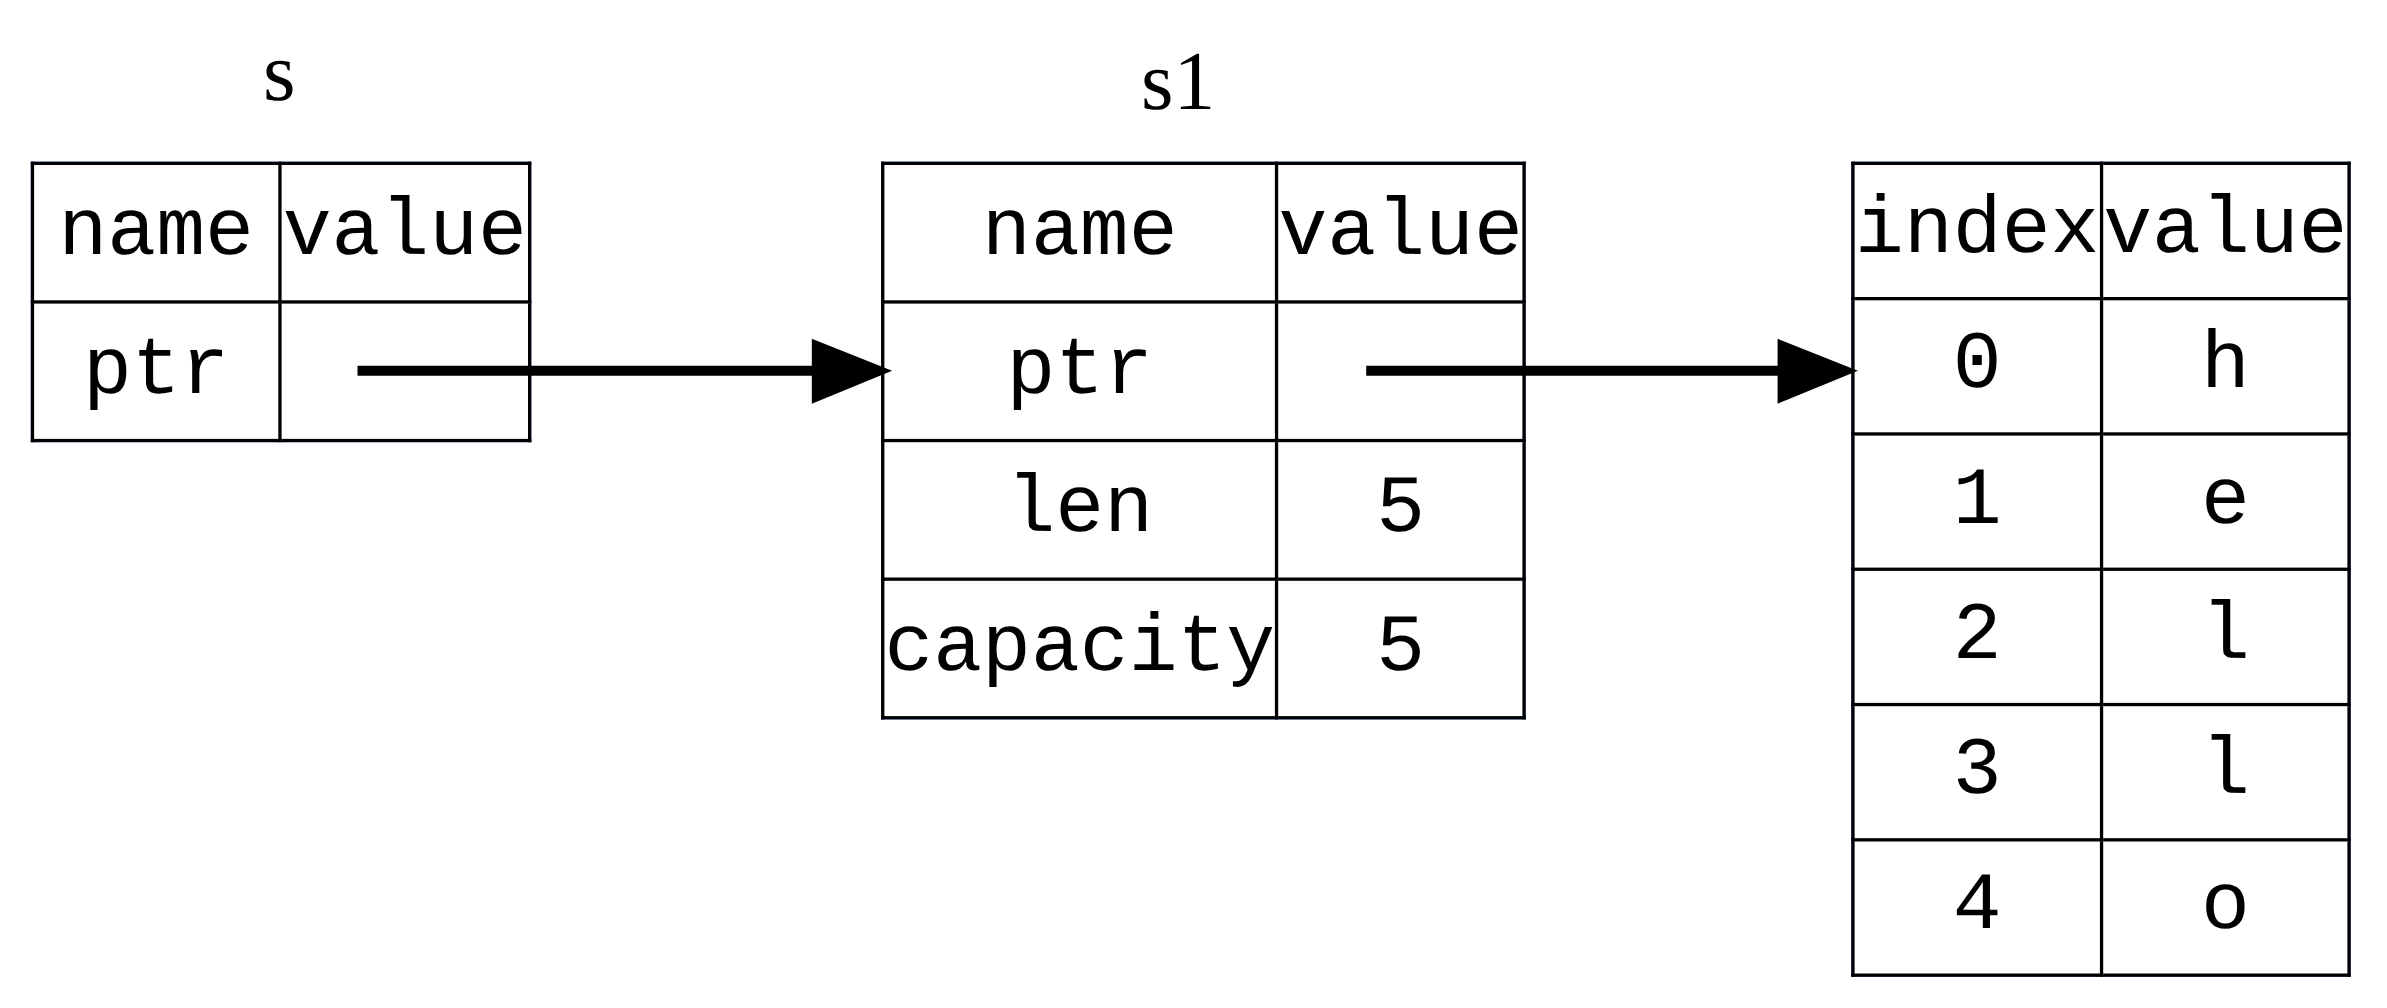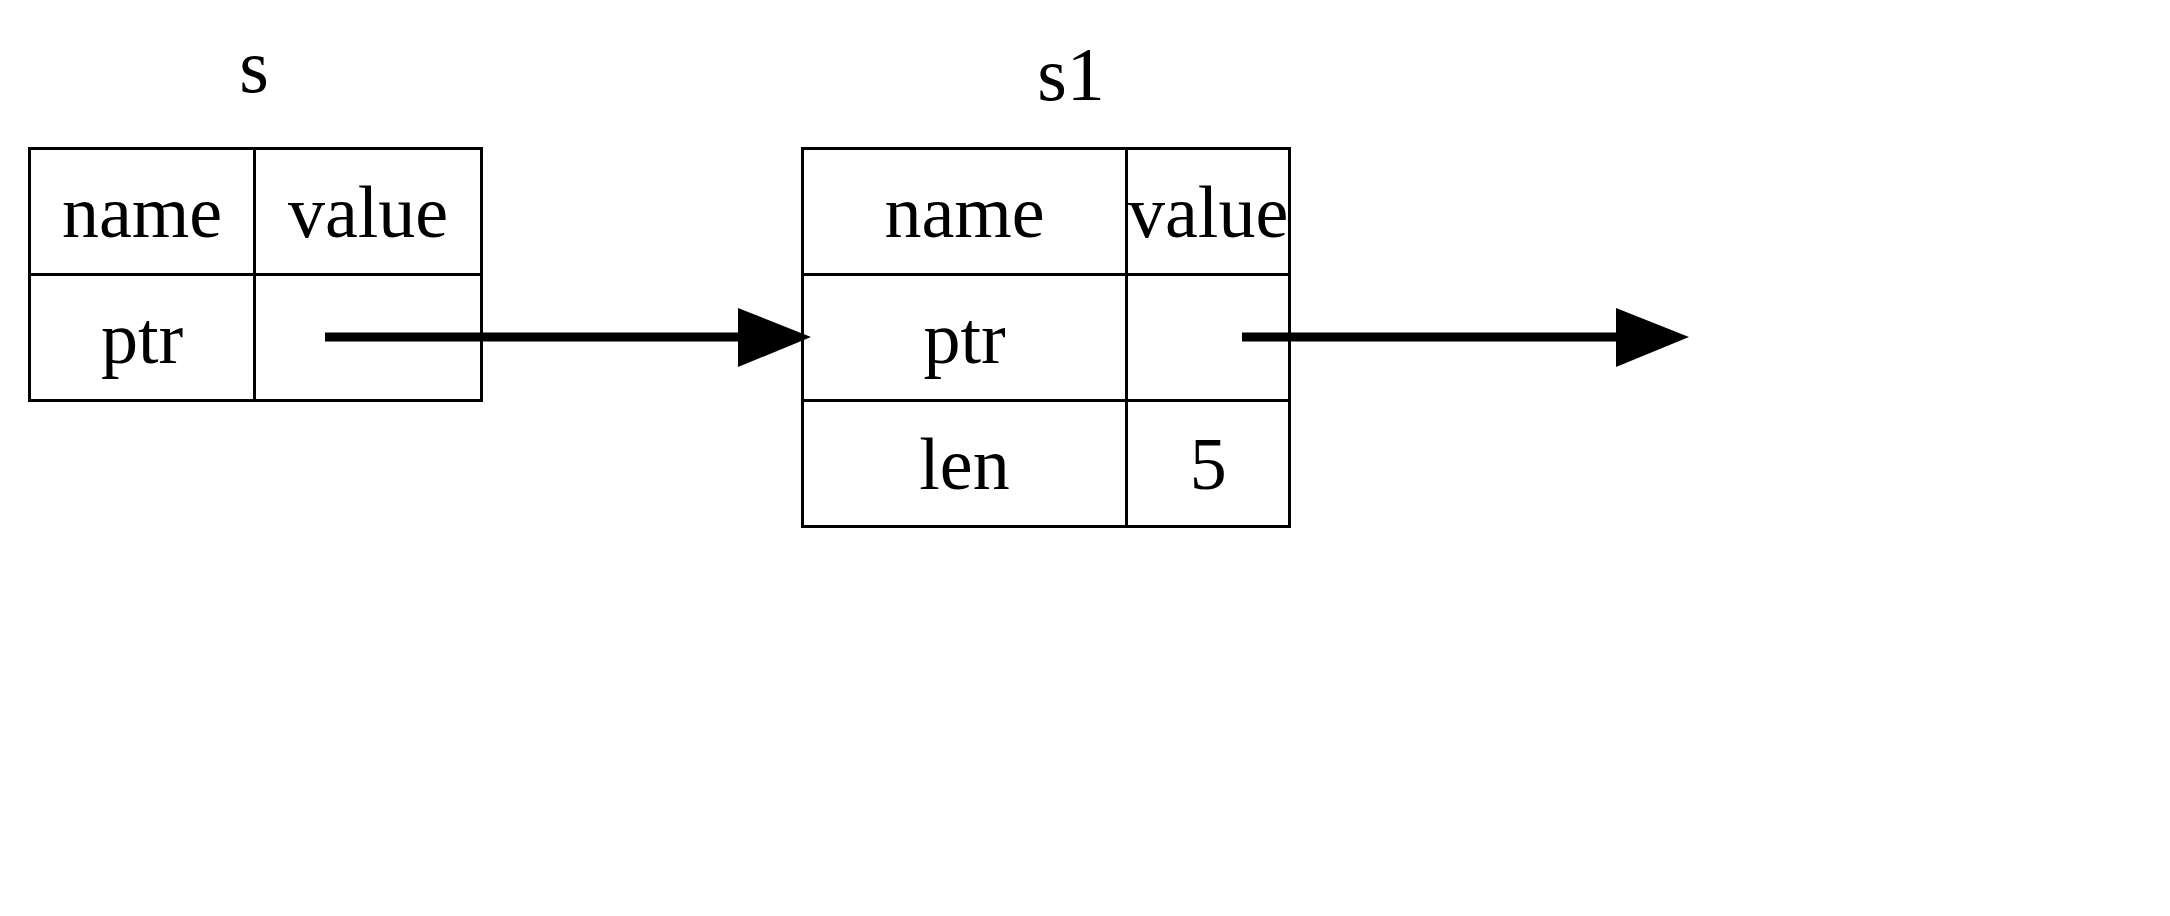--- a/index.html
+++ b/index.html
@@ -15,20 +15,21 @@
     font-family: "Liberation Serif", "DejaVu Serif", serif;
     color: #000000;
     overflow: hidden;
   }
 
   .mem-table {
     position: absolute;
     border-collapse: collapse;
     table-layout: fixed;
     background: #3b82f6;
+    font-family: Liberation Mono, monospace;
   }
   .mem-table td {
     border: 3px solid #000000;
     text-align: center;
     vertical-align: middle;
     font-size: 74px;
     line-height: 1;
     padding: 0;
     font-weight: normal;
     background: #ffffff;
@@ -101,23 +102,55 @@
         <td class="col-value">value</td>
       </tr>
       <tr>
         <td class="col-name">ptr</td>
         <td class="col-value blank"></td>
       </tr>
       <tr>
         <td class="col-name">len</td>
         <td class="col-value">5</td>
       </tr>
+      <tr>
+        <td class="col-name">capacity</td>
+        <td class="col-value">5</td>
+      </tr>
     </tbody>
   </table>
 
+  <table class="mem-table" id="table-heap">
+    <tbody>
+      <tr>
+        <td class="col-index">index</td>
+        <td class="col-value">value</td>
+      </tr>
+      <tr>
+        <td class="col-index">0</td>
+        <td class="col-value">h</td>
+      </tr>
+      <tr>
+        <td class="col-index">1</td>
+        <td class="col-value">e</td>
+      </tr>
+      <tr>
+        <td class="col-index">2</td>
+        <td class="col-value">l</td>
+      </tr>
+      <tr>
+        <td class="col-index">3</td>
+        <td class="col-value">l</td>
+      </tr>
+      <tr>
+        <td class="col-index">4</td>
+        <td class="col-value">o</td>
+      </tr>
+    </tbody>
+  </table>
 
   <svg id="arrow-layer" viewBox="0 0 2170 916" width="2170" height="916">
 
     <g>
       <line x1="325" y1="337" x2="742" y2="337" stroke="#000000" stroke-width="9"></line>
       <polygon points="738,308 738,367 811,337" fill="#000000"></polygon>
     </g>
 
     <g>
       <line x1="1242" y1="337" x2="1620" y2="337" stroke="#000000" stroke-width="9"></line>

